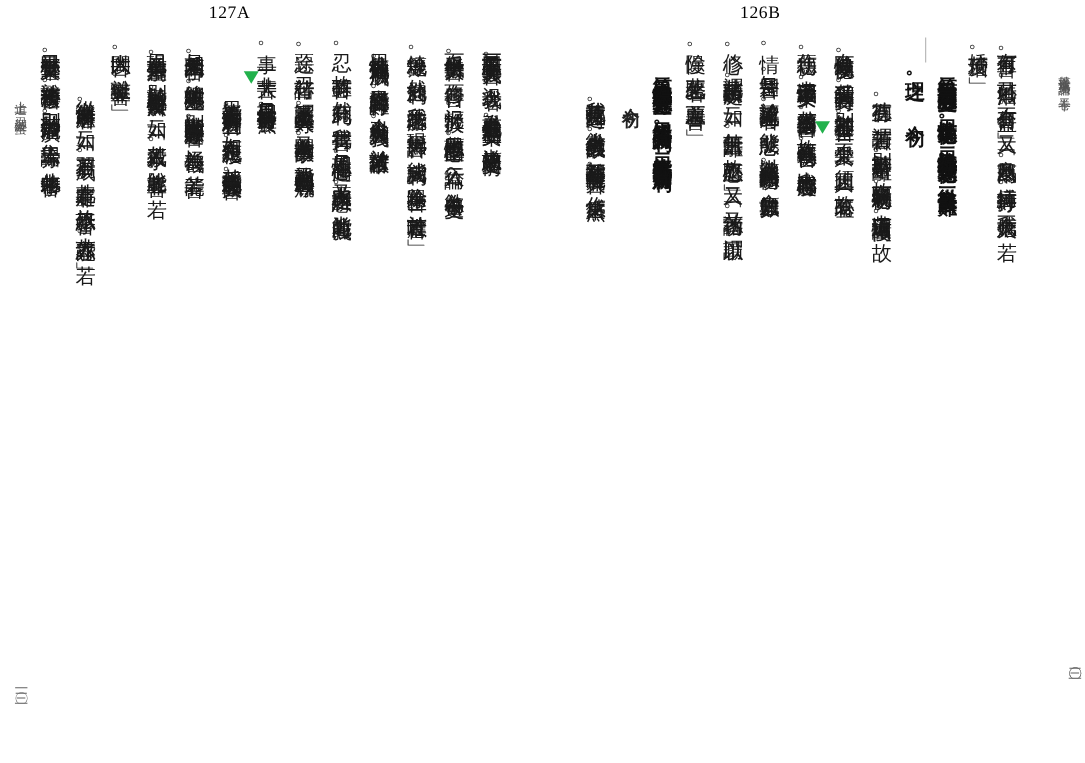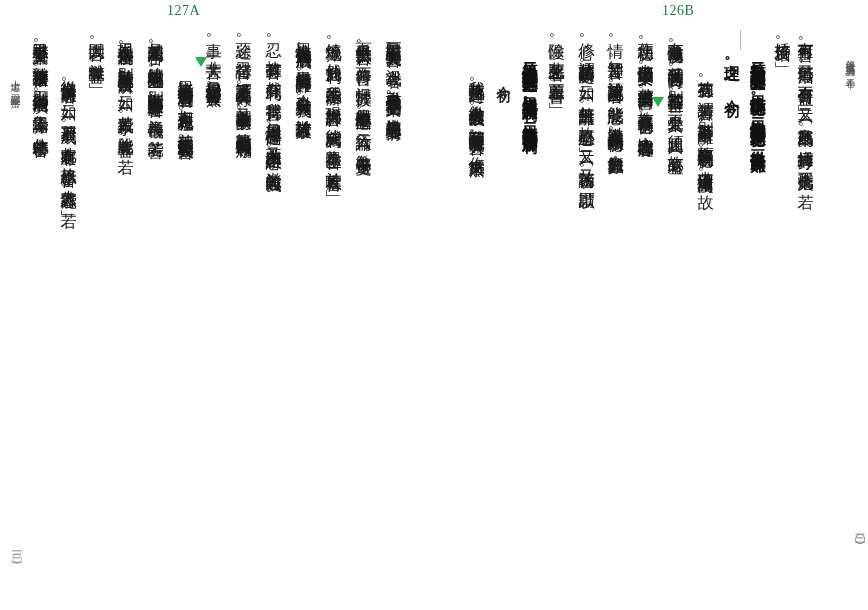--- a/index.html
+++ b/index.html
@@ -2,21 +2,21 @@
 <html><head>
 <meta charset="utf-8">
 <style>
   html, body { margin: 0; padding: 0; }
   body {
     width: 868px; height: 610px; background: #ffffff; position: relative; overflow: hidden;
     font-family: "DejaVu Serif", "Liberation Serif", serif; color: #1a1a1a;
   }
   .page-label {
     position: absolute; top: 3px; font-family: "Liberation Serif", "DejaVu Serif", serif;
-    font-size: 14px; color: #15803d; letter-spacing: 0.5px;
+    font-size: 14px; color: #000000; letter-spacing: 0.5px;
   }
   .col {
     position: absolute; writing-mode: vertical-rl; text-orientation: upright;
     font-size: 16.2px; line-height: 20px; letter-spacing: 0.9px; white-space: nowrap;
   }
   .col.heading { font-weight: bold; font-size: 15.5px; letter-spacing: 1.2px; color: #111; }
   .col.small { font-weight: bold; font-size: 14px; color: #222; }
   .margin {
     position: absolute; writing-mode: vertical-rl; text-orientation: upright;
     font-size: 10px; color: #555; letter-spacing: 1px; white-space: nowrap;
@@ -31,21 +31,21 @@
     border-top: 10px solid #22b14c;
   }
   .bracket-line {
     position: absolute; width: 1px; background: #bbb;
   }
 </style>
 </head>
 <body>
 
 <div class="page-label" style="left:167px;">127A</div>
-<div class="page-label" style="left:662px;">126B</div>
+<div class="page-label" style="left:592px;">126B</div>
 
 <div class="margin" style="left:8px; top:72px;">上士道　忍波羅蜜</div>
 <div class="pagenum" style="left:8px; top:545px;">三〇一</div>
 
 <div class="margin" style="left:843px; top:52px;">菩提道次第廣論　卷十二</div>
 <div class="pagenum" style="left:851px; top:525px;">三〇〇</div>
 
 <div class="col" style="left:795px; top:30px;">有何可不喜。若已無可治。不喜有何益。」又云。「寒熱及風雨。病縛捶打等。我不應太嬌。若</div>
 <div class="col" style="left:772px; top:30px;">嬌苦反增。」</div>
 <div class="bracket-line" style="left:740px; top:30px; height:20px;"></div>

